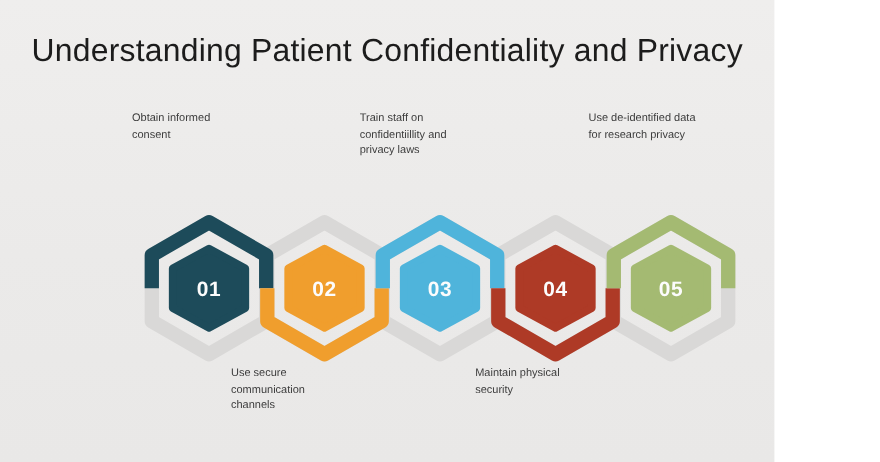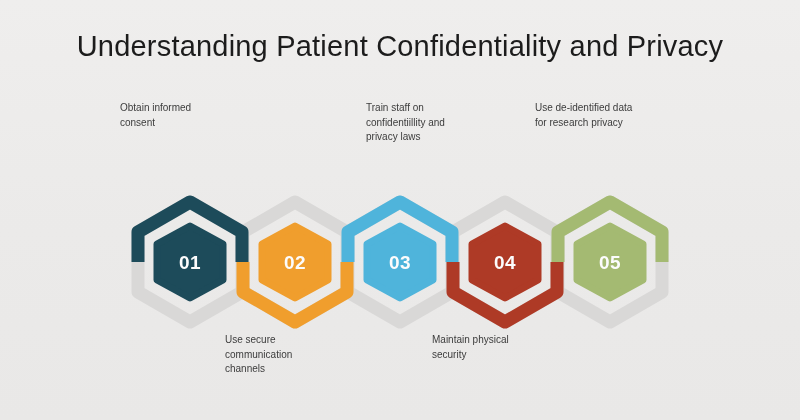--- a/index.html
+++ b/index.html
@@ -5,21 +5,21 @@
   html, body {
     margin: 0;
     padding: 0;
     width: 800px;
     height: 420px;
     overflow: hidden;
     font-family: "Liberation Sans", sans-serif;
   }
   .slide {
     position: relative;
-    width: 800px;
+    width: 704px;
     height: 420px;
     background: linear-gradient(180deg, #efeeed 0%, #ebeae9 55%, #e9e8e7 100%);
   }
   .slide-title {
     position: absolute;
     top: 30px;
     left: 0;
     width: 100%;
     text-align: center;
     font-size: 29px;
@@ -29,23 +29,23 @@
     margin: 0;
   }
   .step-label {
     position: absolute;
     font-size: 10px;
     line-height: 1.45;
     color: #3c3c3c;
     white-space: pre-line;
   }
   .label-1 { left: 120px; top: 101px; }
-  .label-3 { left: 327px; top: 101px; margin-left: 39px; }
+  .label-3 { left: 327px; top: 101px; }
   .label-5 { left: 535px; top: 101px; }
-  .label-2 { left: 225px; top: 333px; }
+  .label-2 { left: 210px; top: 333px; }
   .label-4 { left: 432px; top: 333px; }
   .hex-chain {
     position: absolute;
     left: 0;
     top: 0;
   }
   .ring {
     fill: none;
     stroke-width: 13;
     stroke-linejoin: round;

